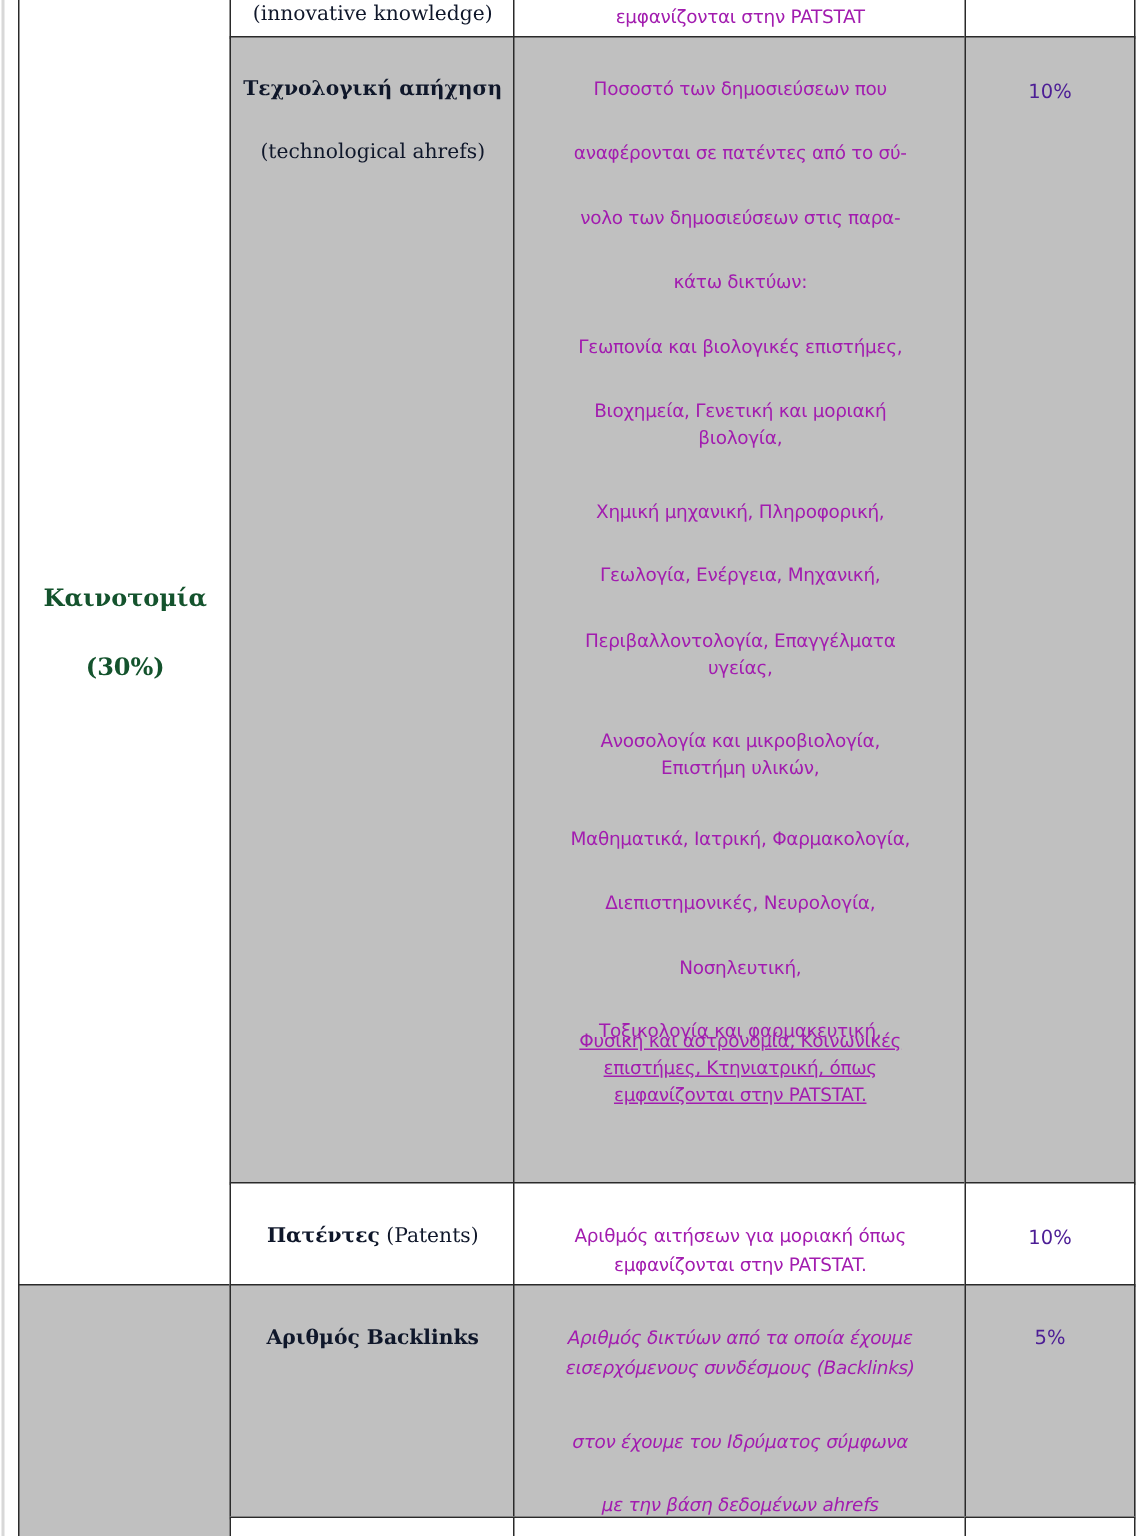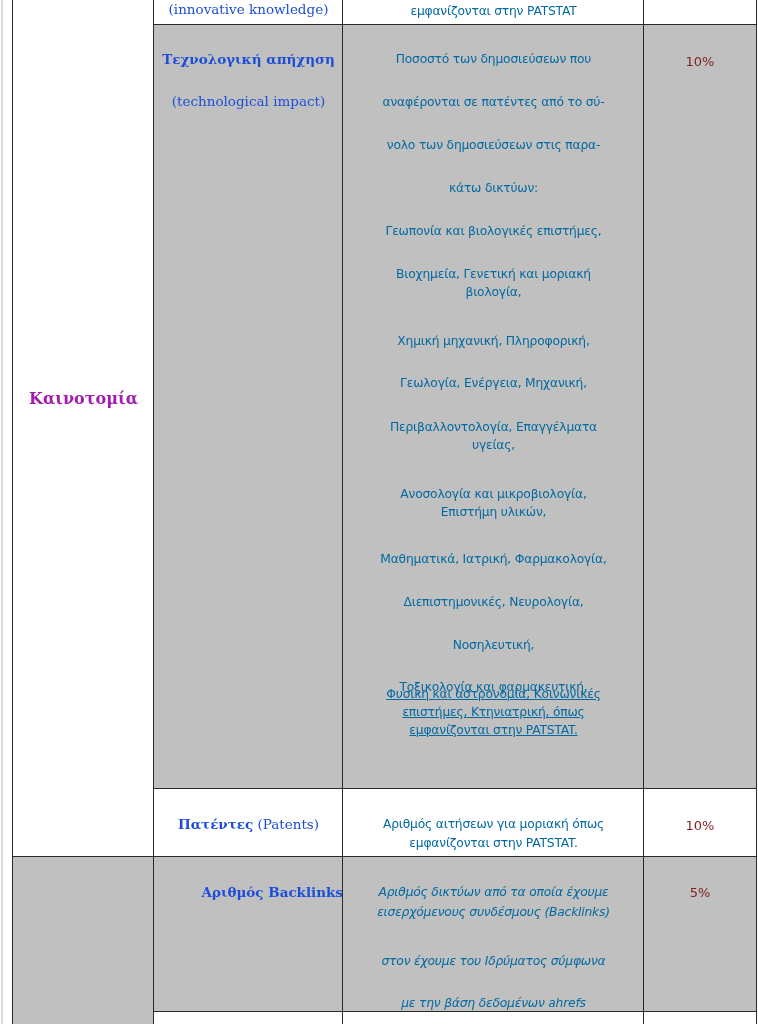--- a/index.html
+++ b/index.html
@@ -13,56 +13,57 @@
     position: absolute; left: 1px; top: 0; width: 2px; height: 1024px;
     background: #d8d8d8;
   }
   .cell {
     position: absolute; box-sizing: border-box;
     border: 1.5px solid #2a2a2a;
     text-align: center;
   }
   .gray { background: #c0c0c0; }
   .white { background: #ffffff; }
-  .crit { font-family: "DejaVu Serif", serif; font-size: 13.5px; color: #1d4ed8; }
+  .crit { font-family: "DejaVu Serif", serif; font-size: 13.5px; color: #0f172a; }
   .crit b { font-weight: bold; }
-  .desc { font-family: "DejaVu Sans", sans-serif; font-size: 12.3px; color: #0369a1; letter-spacing: -0.2px; }
-  .w { font-family: "DejaVu Sans", sans-serif; font-size: 13px; color: #7f1d1d; }
+  .desc { font-family: "DejaVu Sans", sans-serif; font-size: 12.3px; color: #a21caf; letter-spacing: -0.2px; }
+  .w { font-family: "DejaVu Sans", sans-serif; font-size: 13px; color: #4c1d95; }
   .line { display: block; }
-  .category { font-family: "DejaVu Serif", serif; font-weight: bold; font-size: 16px; color: #a21caf; }
+  .category { font-family: "DejaVu Serif", serif; font-weight: bold; font-size: 16px; color: #14532d; }
 </style>
 </head>
 <body>
 
 <div class="page-edge"></div>
 
 <div>
 
   <div class="cell white" style="left:12px; top:-4px; width:143px; height:862px;">
     <div style="position:absolute; left:0; right:0; top:390px;">
       <div class="category" style="line-height:24px;">Καινοτομία</div>
+      <div class="category" style="line-height:24px; margin-top:22px;">(30%)</div>
     </div>
   </div>
 
   <div class="cell gray" style="left:12px; top:856px; width:143px; height:172px;"></div>
 
   <div class="cell white" style="left:153px; top:-4px; width:191px; height:30px;">
     <div class="crit" style="position:absolute; left:0; right:0; top:3px; line-height:18px;">(innovative knowledge)</div>
   </div>
   <div class="cell white" style="left:342px; top:-4px; width:303px; height:30px;">
     <div class="desc" style="position:absolute; left:0; right:0; top:5px; line-height:18px;">εμφανίζονται στην PATSTAT</div>
   </div>
   <div class="cell white" style="left:643px; top:-4px; width:114px; height:30px;">
     <div class="w"></div>
   </div>
 
   <div class="cell gray" style="left:153px; top:24px; width:191px; height:766px;">
     <div class="crit" style="position:absolute; left:0; right:0; top:24px; line-height:20px;">
       <b class="line">Τεχνολογική απήχηση</b>
-      <span class="line" style="margin-top:22px;">(technological impact)</span>
+      <span class="line" style="margin-top:22px;">(technological ahrefs)</span>
     </div>
   </div>
   <div class="cell gray" style="left:342px; top:24px; width:303px; height:766px;">
     <div class="desc" style="position:absolute; left:14px; right:14px; top:24px;">
       <span class="line" style="position:absolute; left:0; right:0; top:0; line-height:20px;">Ποσοστό των δημοσιεύσεων που</span>
       <span class="line" style="position:absolute; left:-6px; right:-6px; top:43px; line-height:20px;">αναφέρονται σε πατέντες από το σύ-</span>
       <span class="line" style="position:absolute; left:0; right:0; top:86px; line-height:20px;">νολο των δημοσιεύσεων στις παρα-</span>
       <span class="line" style="position:absolute; left:0; right:0; top:129px; line-height:20px;">κάτω δικτύων:</span>
       <span class="line" style="position:absolute; left:-6px; right:-6px; top:172px; line-height:20px;">Γεωπονία και βιολογικές επιστήμες,</span>
       <span class="line" style="position:absolute; left:20px; right:20px; top:216px; line-height:18px;">Βιοχημεία, Γενετική και μοριακή βιολογία,</span>
@@ -87,21 +88,21 @@
       <span>(Patents)</span>
     </div>
   </div>
   <div class="cell white" style="left:342px; top:788px; width:303px; height:70px;">
     <div class="desc" style="position:absolute; left:18px; right:18px; top:26px; line-height:19px;">Αριθμός αιτήσεων για μοριακή όπως εμφανίζονται στην PATSTAT.</div>
   </div>
   <div class="cell white" style="left:643px; top:788px; width:114px; height:70px;">
     <div class="w" style="position:absolute; left:0; right:0; top:27px; line-height:20px;">10%</div>
   </div>
 
-  <div class="cell gray" style="left:153px; top:856px; width:191px; height:157px;text-align:right;">
+  <div class="cell gray" style="left:153px; top:856px; width:191px; height:157px;">
     <div class="crit" style="position:absolute; left:0; right:0; top:25px; line-height:20px;">
       <b class="line">Αριθμός Backlinks</b>
     </div>
   </div>
   <div class="cell gray" style="left:342px; top:856px; width:303px; height:157px;font-style:italic;">
     <div class="desc" style="position:absolute; left:10px; right:10px; top:25px;">
       <span class="line" style="position:absolute; left:0; right:0; top:0; line-height:20px;">Αριθμός δικτύων από τα οποία έχουμε εισερχόμενους συνδέσμους (Backlinks)</span>
       <span class="line" style="position:absolute; left:0; right:0; top:69px; line-height:20px;">στον έχουμε του Ιδρύματος σύμφωνα</span>
       <span class="line" style="position:absolute; left:0; right:0; top:111px; line-height:20px;">με την βάση δεδομένων ahrefs</span>
     </div>

